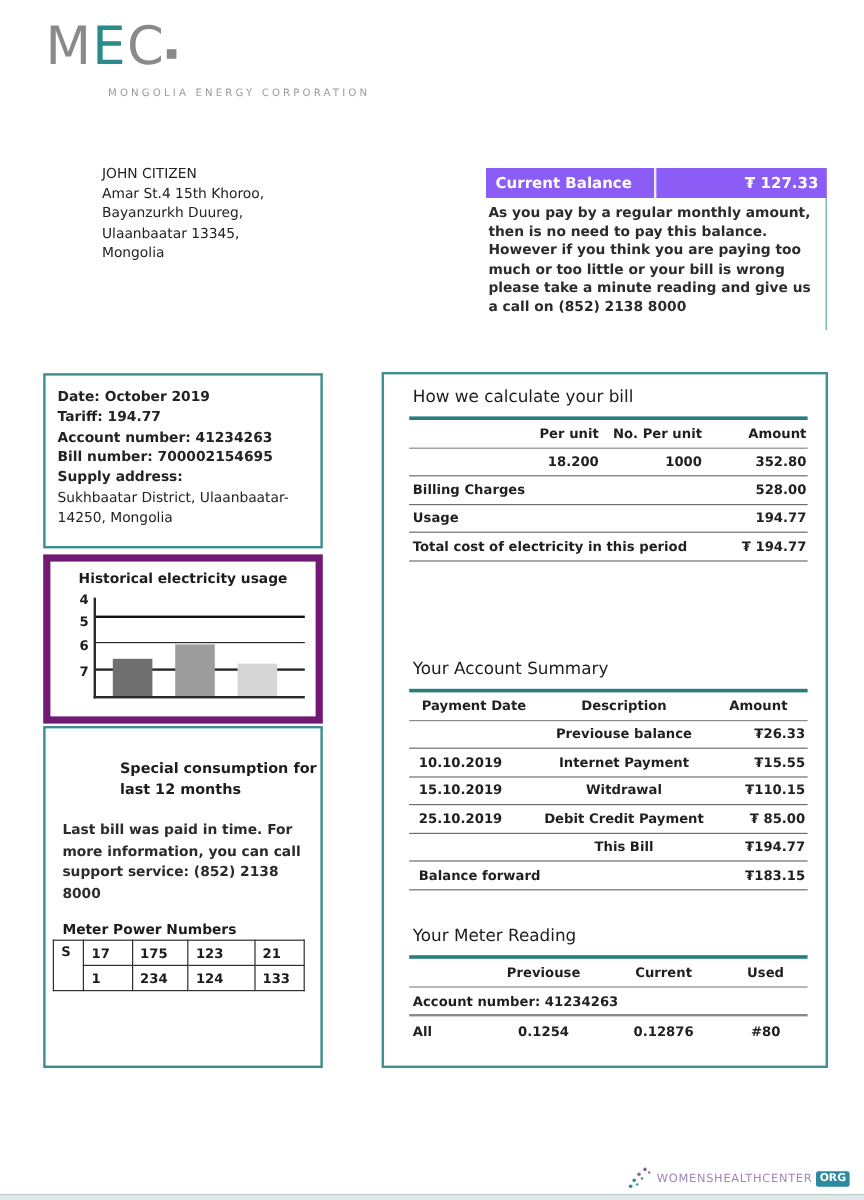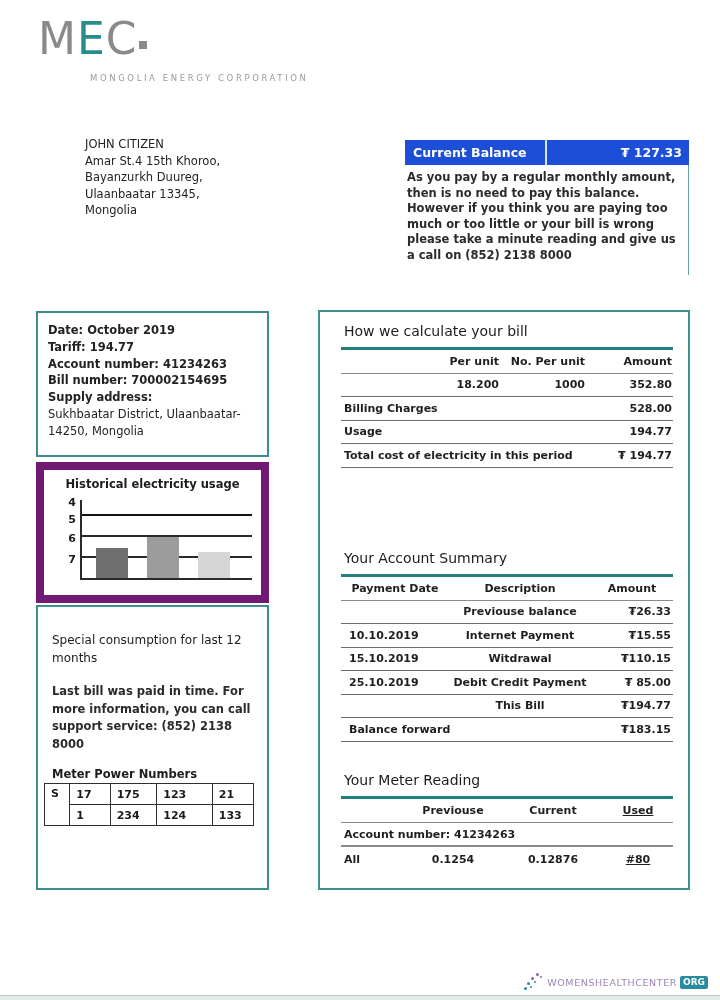--- a/index.html
+++ b/index.html
@@ -13,43 +13,43 @@
   .logo .le { color:#2a8b8b; }
   .logo .lc { color:#8a8a8a; }
   .logo-dot { position:absolute; left:101px; top:27px; width:8px; height:8px; background:#8a8a8a; }
   .logo-sub { position:absolute; left:90px; top:73px; font-size:8.5px; letter-spacing:2.6px; color:#9a9a9a; font-weight:400; white-space:nowrap; }
 
   
   .recipient { position:absolute; left:45px; top:136px; font-size:11.5px; font-weight:400; line-height:16.5px; color:#222;margin-left:40px; }
 
   
   .cb-box { position:absolute; left:405px; top:140px; width:284px; }
-  .cb-header { display:flex; align-items:center; height:25px; background:#1d4ed8; color:#ffffff; font-size:12.5px; font-weight:700; }
+  .cb-header { display:flex; align-items:center; height:25px; background:#8b5cf6; color:#ffffff; font-size:12.5px; font-weight:700; }
   .cb-title { width:50%; padding-left:8px; border-right:2px solid rgba(255,255,255,0.85); height:100%; display:flex; align-items:center; }
   .cb-amount { flex:1; text-align:right; padding-right:7px; }
   .cb-body { border-right:1.5px solid #5fa3a3; padding:5px 9px 12px 2px; font-size:11.5px; font-weight:700; line-height:15.5px; color:#2b2b2b; }
   .cb-body p + p { margin-top:15px; }
 
   
   .info-box { position:absolute; left:36px; top:311px; width:233px; height:146px; border:2px solid #3c8e8e; padding:9px 10px; font-size:11.5px; line-height:16.8px; color:#222; }
   .info-box .lbl { font-weight:700; }
   .info-box .val { font-weight:700; }
 
-  .chart-box { position:absolute; left:36px; top:462px; width:233px; height:141px; border:8px solid #701a75; }
+  .chart-box { position:absolute; left:36px; top:462px; width:233px; height:141px; border:6px solid #701a75; }
   .chart-title { text-align:center; font-size:11.5px; font-weight:700; margin-top:7px; color:#1c1c1c; }
   .plot { position:absolute; left:36px; right:9px; top:30px; bottom:15px; border-left:2px solid #2a2a2a; border-bottom:2px solid #2a2a2a; }
   .gridline { position:absolute; left:0; right:0; background:#2a2a2a; }
   .g1 { top:18%; height:2px; background:#111; }
   .g2 { top:45%; height:1.5px; }
   .g3 { top:72%; height:1.5px; }
   .ylab { position:absolute; left:-22px; width:16px; text-align:right; font-size:11px; font-weight:700; color:#1c1c1c; transform:translateY(-50%); }
   .bar { position:absolute; bottom:0; width:19%; }
 
   .special-box { position:absolute; left:36px; top:605px; width:233px; height:285px; border:2px solid #3c8e8e; padding:24px 13px 0 14px; }
-  .special-head { font-size:12px; font-weight:400; line-height:18px; color:#1c1c1c; width:190px; }
+  .special-head { font-size:12px; font-weight:700; line-height:18px; color:#1c1c1c; width:190px;margin-left:48px; }
   .special-body { margin-top:16px; font-size:11.5px; font-weight:700; line-height:17.5px; color:#2b2b2b; width:200px; }
   .meter-title { margin-top:14px; font-size:11.5px; font-weight:700; color:#1c1c1c; }
   .meter-table { border-collapse:collapse; margin-top:2px; margin-left:-8px; }
   .meter-table td { border:1.5px solid #2e2e2e; font-size:11px; font-weight:700; padding:3px 5px 3px 6px; height:21px; color:#1c1c1c; }
   .meter-table .corner { width:26px; }
   .meter-table .c1 { width:42px; } .meter-table .c2 { width:48px; } .meter-table .c3 { width:58px; } .meter-table .c4 { width:42px; }
 
   
   .right-box { position:absolute; left:318px; top:310px; width:372px; height:580px; border:2px solid #3f9090; }
   .section { position:absolute; left:21px; right:15px; }
@@ -68,21 +68,21 @@
   .sum-date.hdr-c { text-align:center; padding-left:0; }
   .sum-desc { flex:1; text-align:center; }
   .sum-amt { width:82px; text-align:right; padding-right:2px; }
   .sum-amt.hdr-c { text-align:center; padding-right:0; }
   .sum-row { height:23.5px; }
 
   .mr-row { border-bottom:2px solid #8a8a8a; height:24px; }
   .mr-c0 { width:62px; padding-left:3px; }
   .mr-c1 { flex:1; text-align:center; }
   .mr-c2 { flex:1; text-align:center; }
-  .mr-c3 { width:70px; text-align:center;text-decoration:underline; }
+  .mr-c3 { width:70px; text-align:center; }
   .mr-acct { flex:1; padding-left:3px; }
 
   
   .footer-mark { position:absolute; right:12px; bottom:9px; display:flex; align-items:center; gap:3px; }
   .dots { position:relative; width:20px; height:18px; }
   .dot { position:absolute; border-radius:50%; }
   .site-name { font-size:9.5px; letter-spacing:0.6px; color:#a083b8; font-weight:400; }
   .site-tld { font-size:9px; font-weight:700; color:#ffffff; background:#2a8ba0; padding:1px 3px 2px 3px; border-radius:2px; }
   .bottom-strip { position:absolute; left:0; right:0; bottom:0; height:5px; background:#e2e9e9; border-top:1.5px solid #bccaca; }
 </style>

